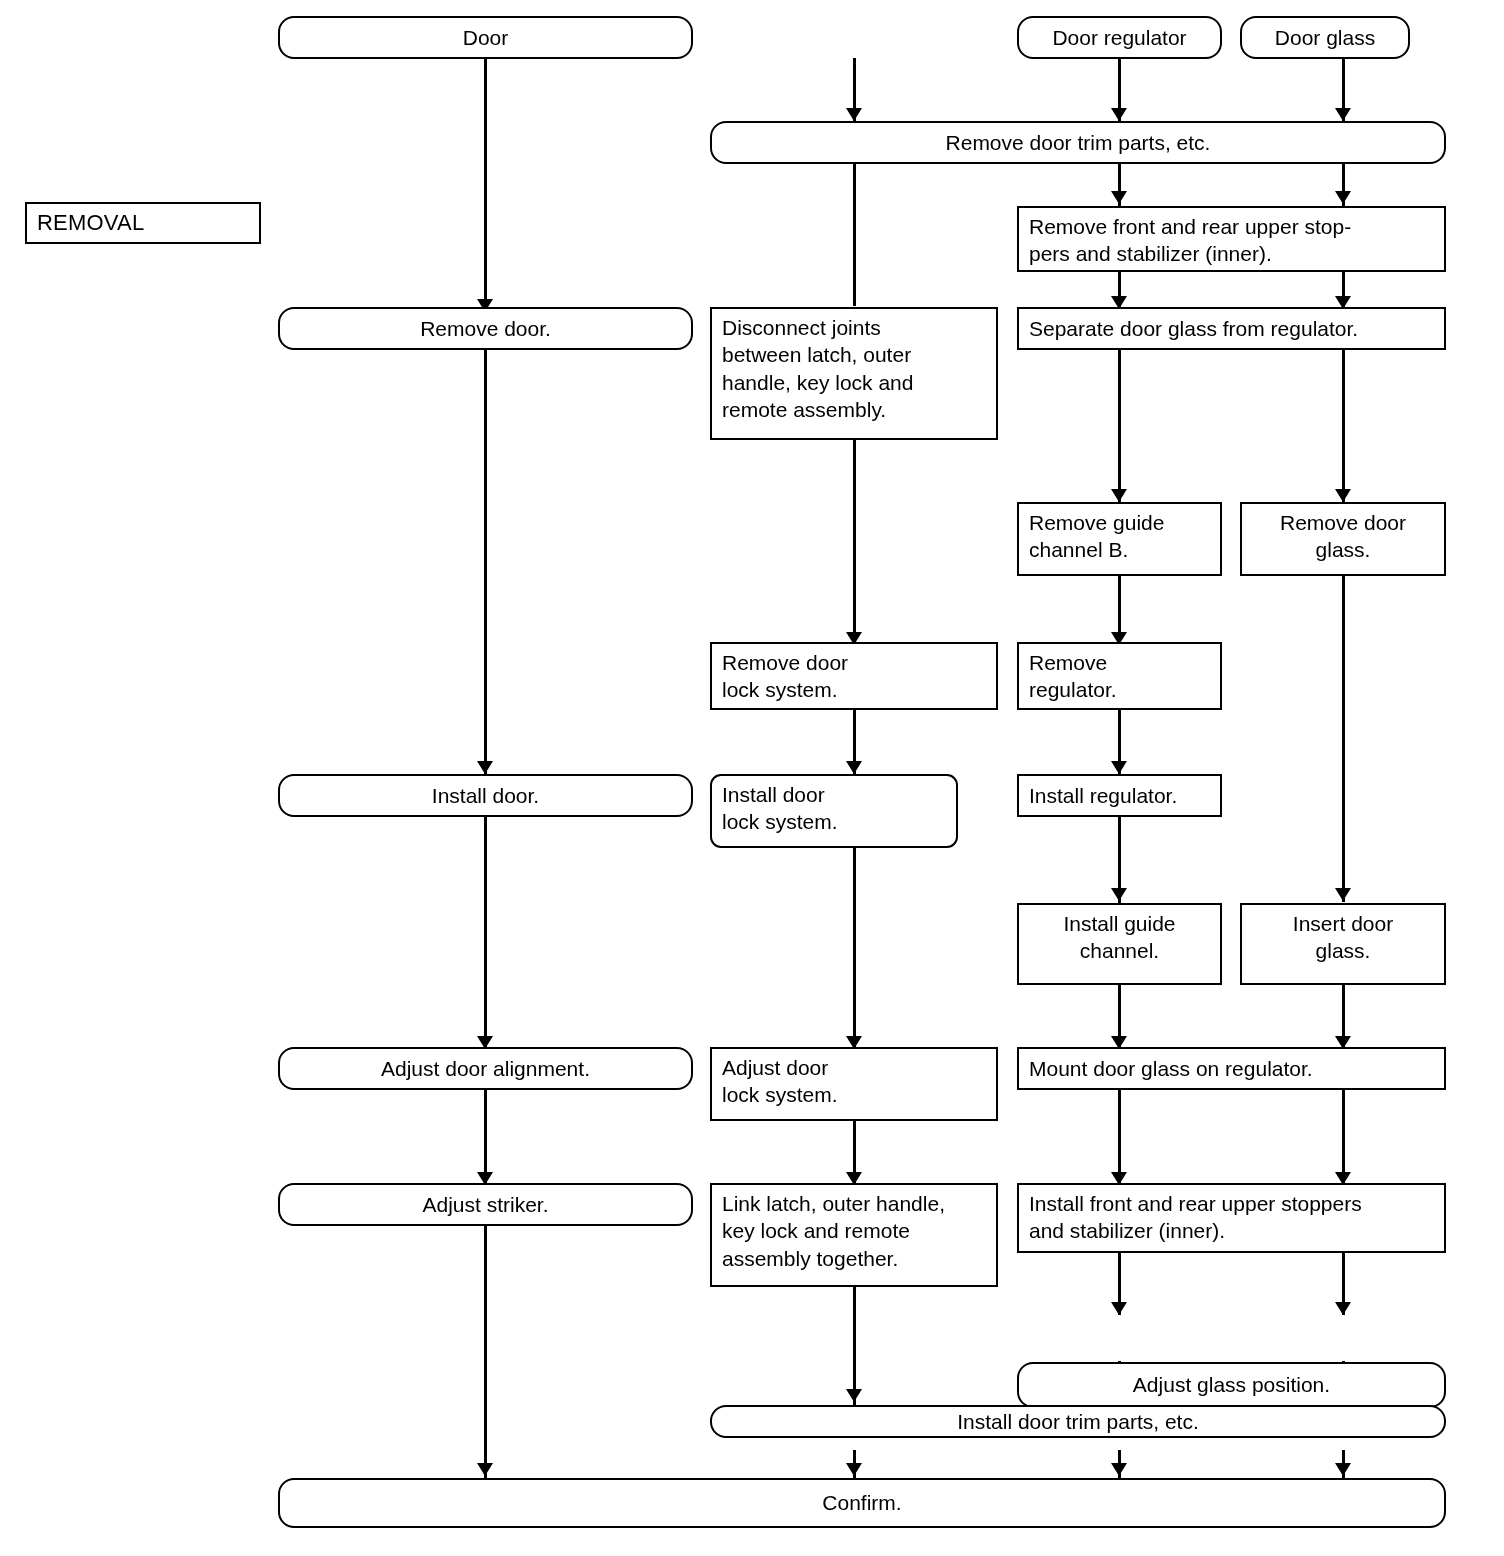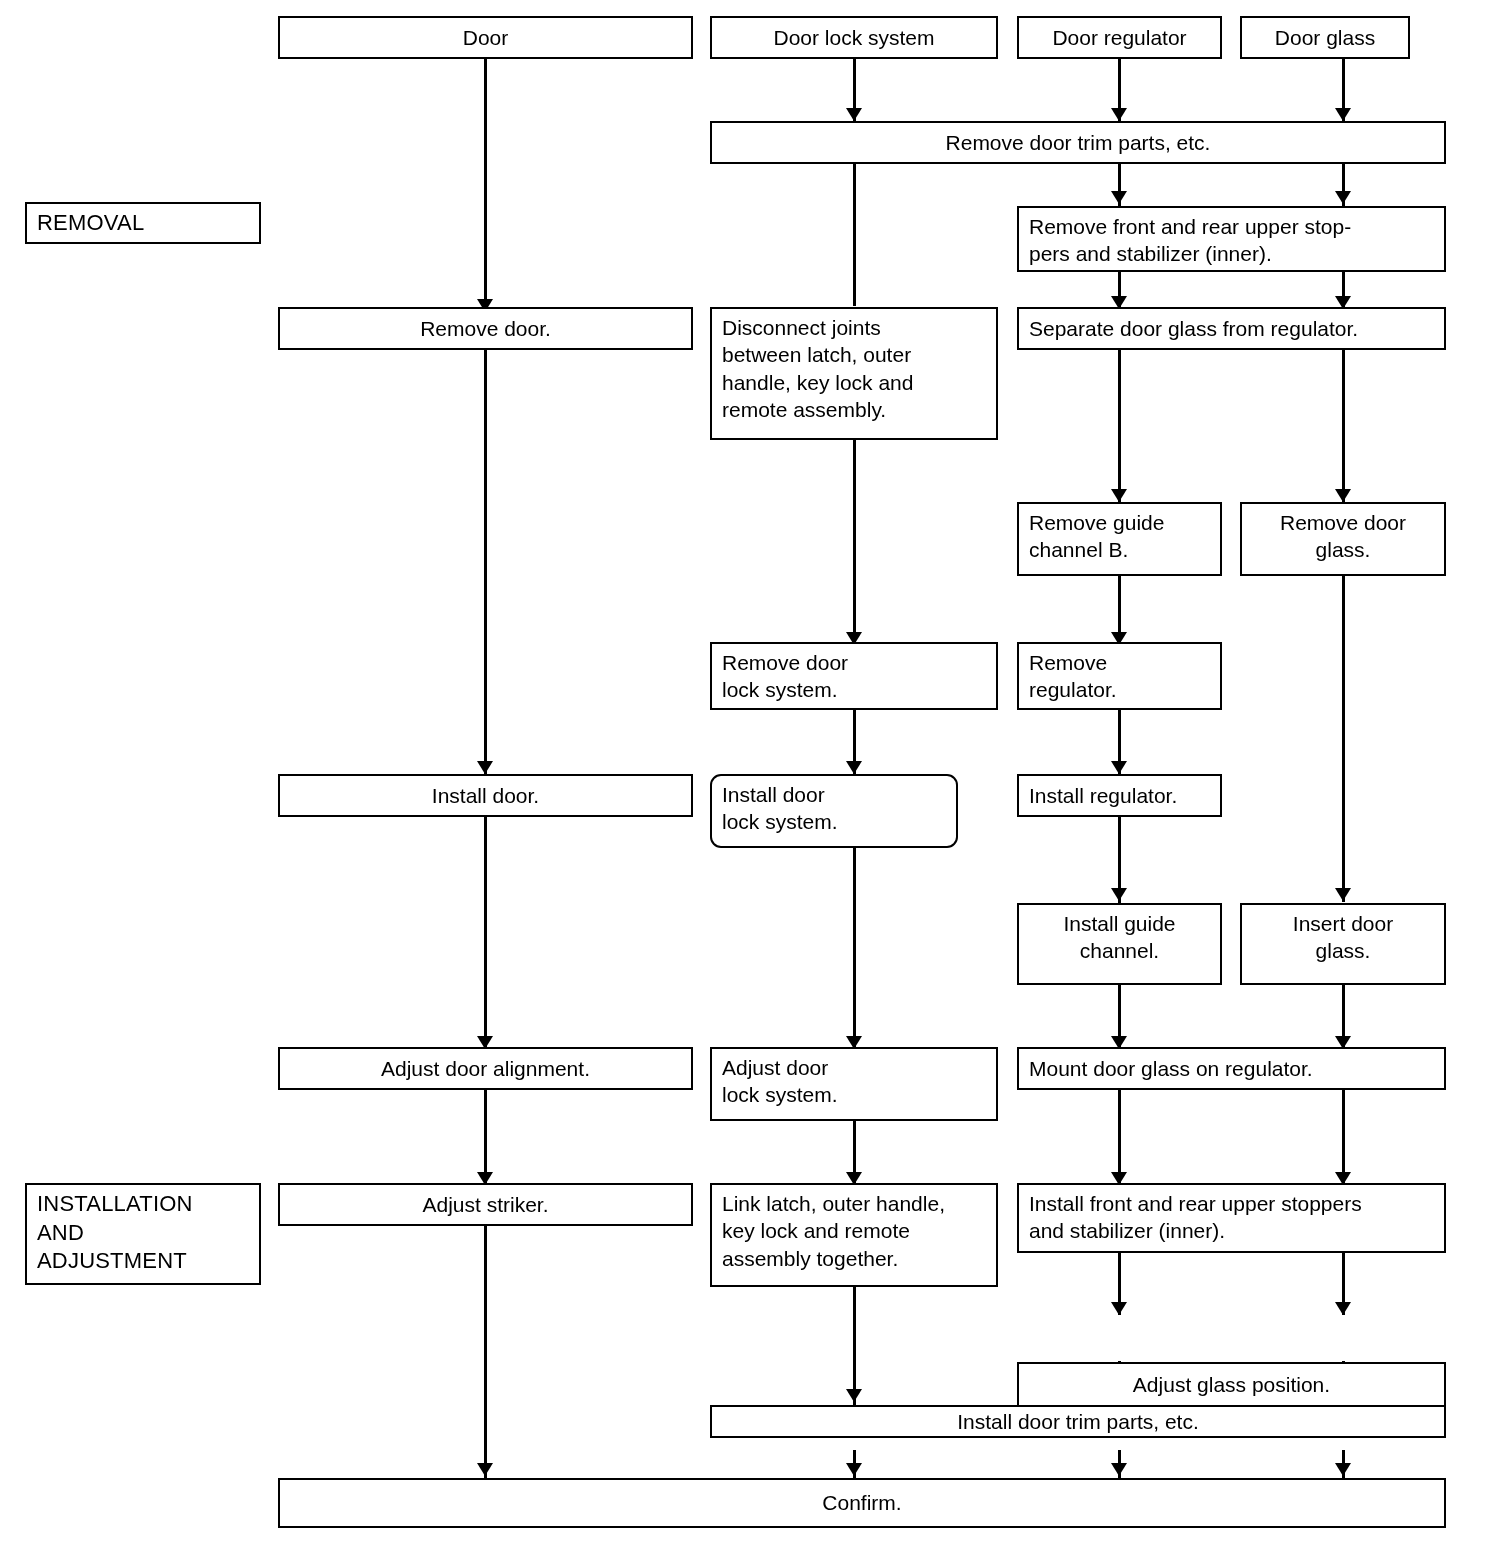--- a/index.html
+++ b/index.html
@@ -20,21 +20,21 @@
     box-sizing: border-box;
     border: 2.5px solid #000000;
     background: #ffffff;
     color: #000000;
     font-size: 21px;
     line-height: 1.30;
     display: flex;
     padding: 5px 10px;
     z-index: 3;
   }
-  .node.center   { justify-content: center; align-items: center; text-align: center; }
+  .node.center   { justify-content: center; align-items: center; text-align: center; border-radius: 16px; }
   .node.leftmid  { justify-content: flex-start; align-items: center; text-align: left; }
   .node.centertop{ justify-content: center; align-items: flex-start; text-align: center; }
   .node.lefttop  { justify-content: flex-start; align-items: flex-start; text-align: left; }
   .node.stage    { font-size: 22px; letter-spacing: 0.2px; }
   .node .txt { display: block; white-space: pre-line; }
 
   
   .vline {
     position: absolute;
     width: 2.5px;
@@ -151,23 +151,20 @@
   <div class="ahead" style="left:846px; top:1463px;"></div>
   <div class="vline" style="left:1118px; top:1450px; height:34px;"></div>
   <div class="ahead" style="left:1111px; top:1463px;"></div>
   <div class="vline" style="left:1342px; top:1450px; height:34px;"></div>
   <div class="ahead" style="left:1335px; top:1463px;"></div>
 
   <div class="node center" style="left:278px; top:16px; width:415px; height:43px;">
     <span class="txt">Door</span>
   </div>
 
-  <div class="node center" style="left:710px; top:16px; width:288px; height:43px;">
-    <span class="txt">Door lock system</span>
-  </div>
 
   <div class="node center" style="left:1017px; top:16px; width:205px; height:43px;">
     <span class="txt">Door regulator</span>
   </div>
 
   <div class="node center" style="left:1240px; top:16px; width:170px; height:43px;">
     <span class="txt">Door glass</span>
   </div>
 
   <div class="node leftmid stage" style="left:25px; top:202px; width:236px; height:42px;">
@@ -247,25 +244,20 @@
 
   <div class="node lefttop" style="left:710px; top:1047px; width:288px; height:74px;">
     <span class="txt">Adjust door
 lock system.</span>
   </div>
 
   <div class="node leftmid" style="left:1017px; top:1047px; width:429px; height:43px;">
     <span class="txt">Mount door glass on regulator.</span>
   </div>
 
-  <div class="node lefttop stage" style="left:25px; top:1183px; width:236px; height:102px;">
-    <span class="txt">INSTALLATION
-AND
-ADJUSTMENT</span>
-  </div>
 
   <div class="node center" style="left:278px; top:1183px; width:415px; height:43px;">
     <span class="txt">Adjust striker.</span>
   </div>
 
   <div class="node lefttop" style="left:710px; top:1183px; width:288px; height:104px;">
     <span class="txt">Link latch, outer handle,
 key lock and remote
 assembly together.</span>
   </div>

